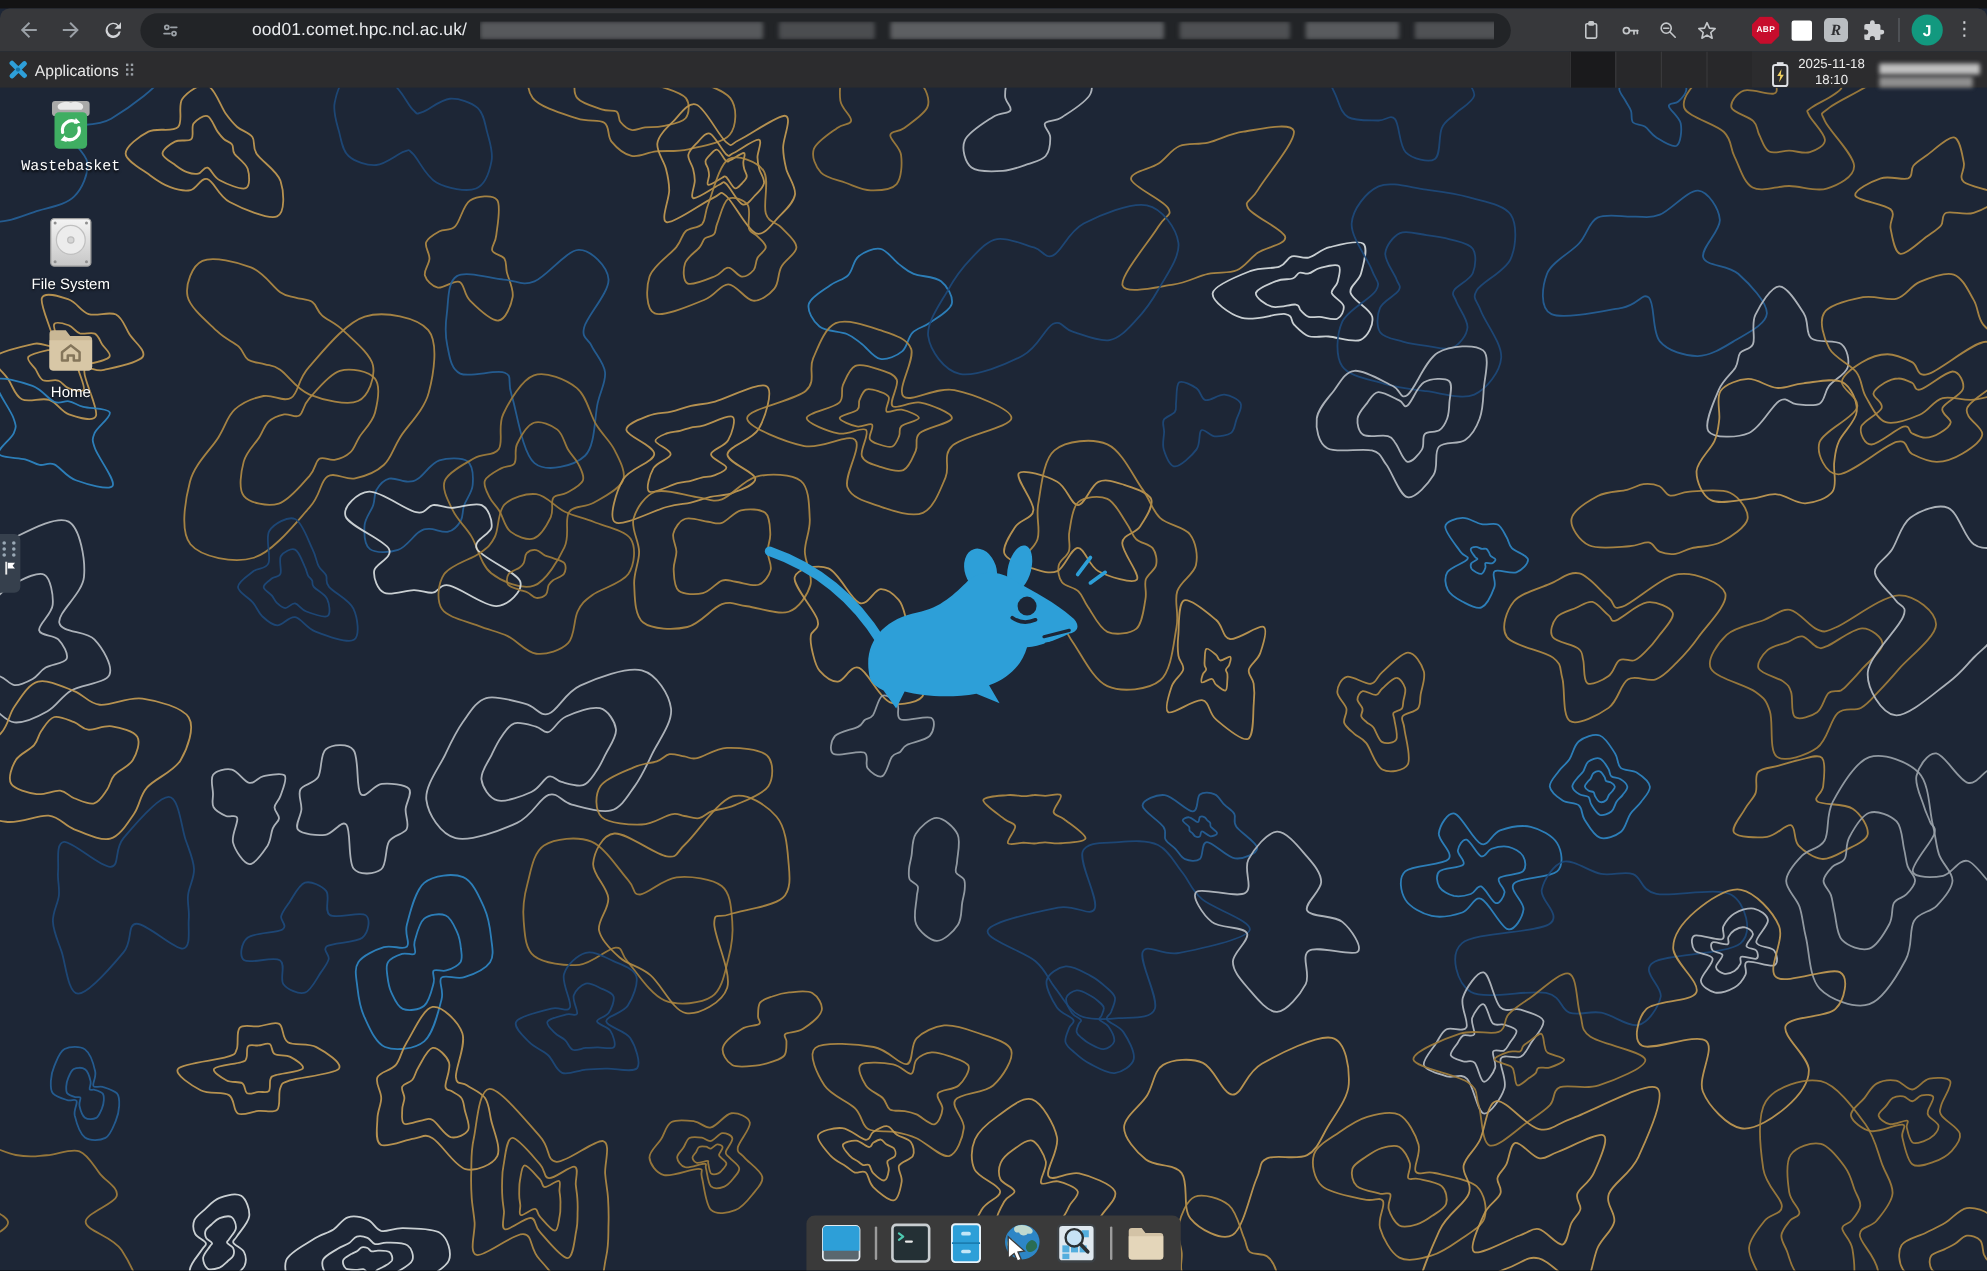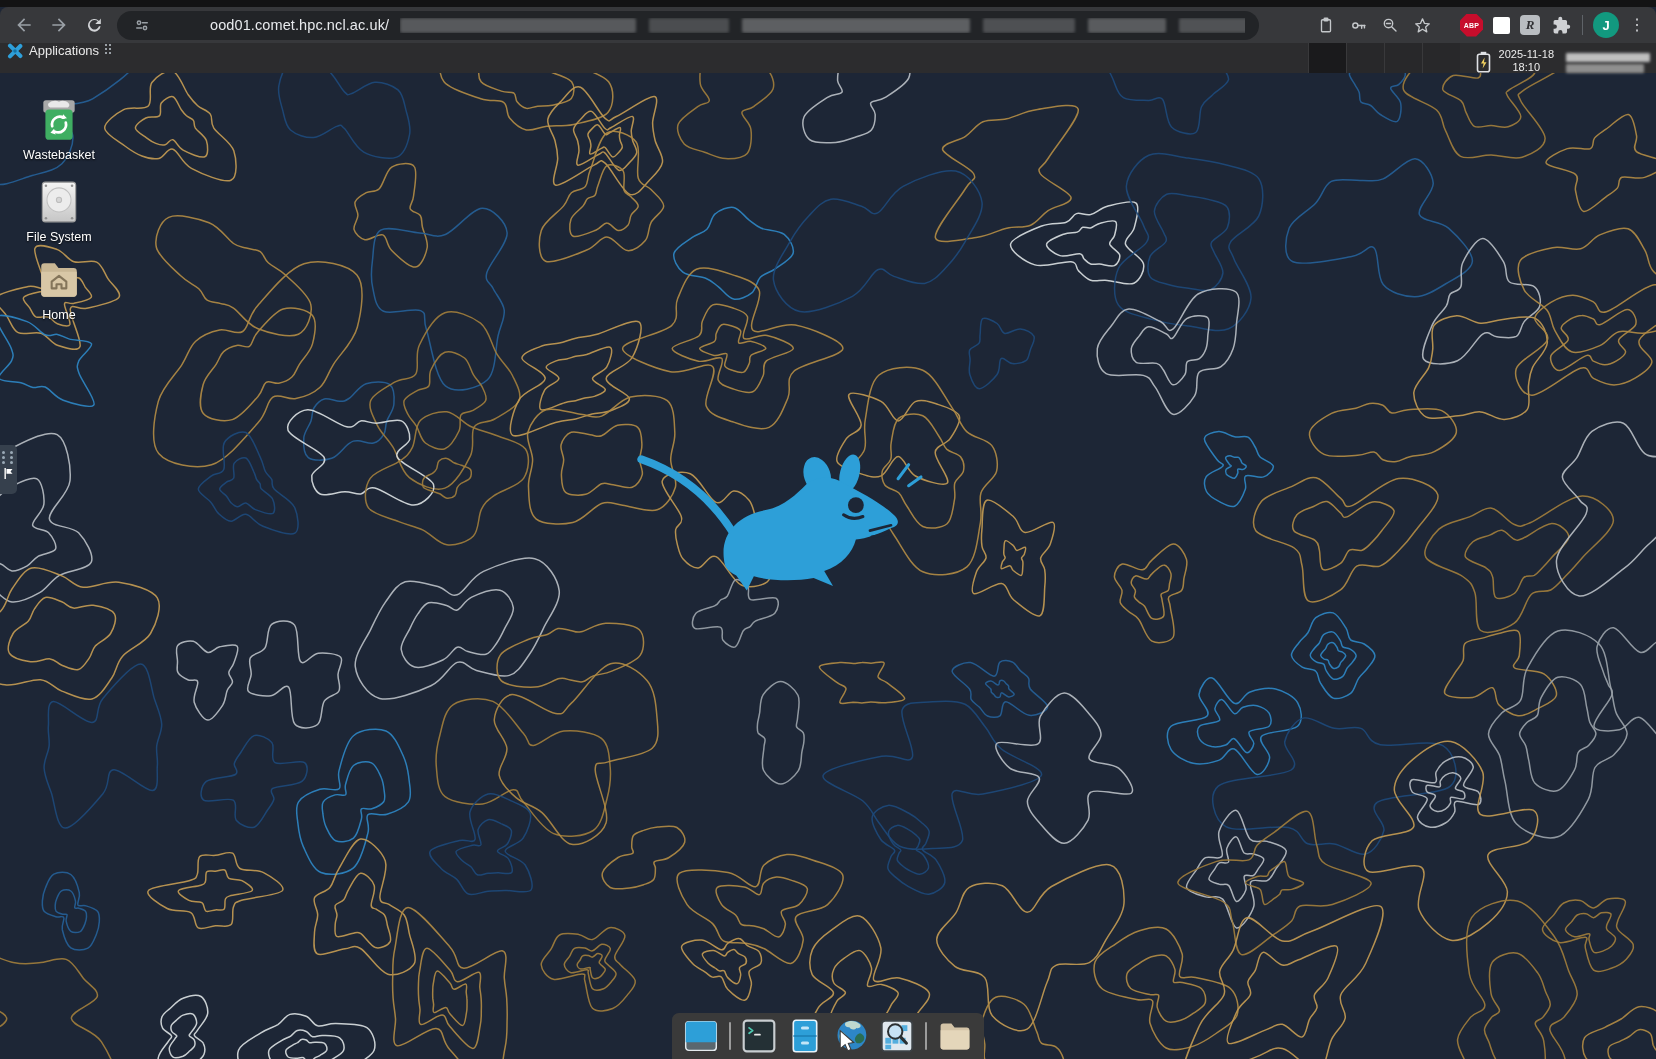--- a/index.html
+++ b/index.html
@@ -26,40 +26,40 @@
   .ext-gray { width:20px; height:20px; background:#b9bdc1; border-radius:4px; color:#2f3033;
               display:flex; align-items:center; justify-content:center; font:italic bold 13px "Liberation Serif",serif; }
   .tb-sep { width:1px; height:20px; background:#5f6368; }
   .avatar { width:26px; height:26px; border-radius:50%; background:#12997f; color:#fff; font-size:13px;
             font-weight:bold; display:flex; align-items:center; justify-content:center; }
   .kebab { color:#cfd1d4; font-size:16px; line-height:1; }
 
   
   .panel { position:absolute; top:43px; left:0; right:0; height:30px; background:#2c2c2e;
            display:flex; align-items:center; color:#e9e9e9; z-index:10; }
-  .apps { display:flex; gap:6px; padding:0 6px 0 7px; font-size:13px; height:100%; }
+  .apps { display:flex; align-items:center; gap:6px; padding:0 6px 0 7px; font-size:13px; height:100%; }
   .panel-right { margin-left:auto; display:flex; align-items:flex-end; height:100%; }
   .workspaces { display:flex; height:100%; }
   .ws { width:38px; height:100%; background:#28282a; border-left:1px solid #39393b; }
   .ws.active { background:#1a1a1c; }
   .battery { margin:0 8px 0 16px; display:flex; align-items:center; }
   .clock { font-size:11px; line-height:12.5px; text-align:center; color:#ededed; }
   .user-redact { width:84px; margin:0 6px 0 12px; display:flex; flex-direction:column; gap:2px; }
   .user-redact b { display:block; height:9px; border-radius:1px; filter:blur(1.6px); }
 
   
   .desktop { position:absolute; top:73px; left:0; right:0; bottom:0; overflow:hidden; }
   #contours { position:absolute; inset:0; z-index:0; }
   .mouse { position:absolute; left:636px; top:374px; z-index:2; color:var(--xfce-blue,#2d9fd8); }
   .desk-icon { position:absolute; width:98px; display:flex; flex-direction:column; align-items:center;
                gap:5px; z-index:3; cursor:default; }
   .desk-label { font-size:12.5px; color:#fff; text-shadow:0 1px 2px rgba(0,0,0,.95); }
-  .di-wastebasket { left:10px; top:24px; }
+  .di-wastebasket { left:10px; top:8px;font-family:Liberation Mono, monospace; }
   .di-filesystem  { left:10px; top:106px; }
-  .di-home        { left:10px; top:184px; }
+  .di-home        { left:10px; top:196px; }
 
   
   .handle { position:absolute; left:0; top:372px; width:17px; height:49px; background:#36404d;
             border-radius:0 5px 5px 0; display:flex; flex-direction:column; align-items:center;
             padding-top:6px; gap:4px; z-index:4; }
   .grip { display:grid; grid-template-columns:repeat(2,5px); gap:2px 3px; }
   .grip i { width:3px; height:3px; background:#9aa9b6; border-radius:50%; }
 
   
   .dock { position:absolute; left:50%; transform:translateX(-50%); bottom:0; height:46px;

